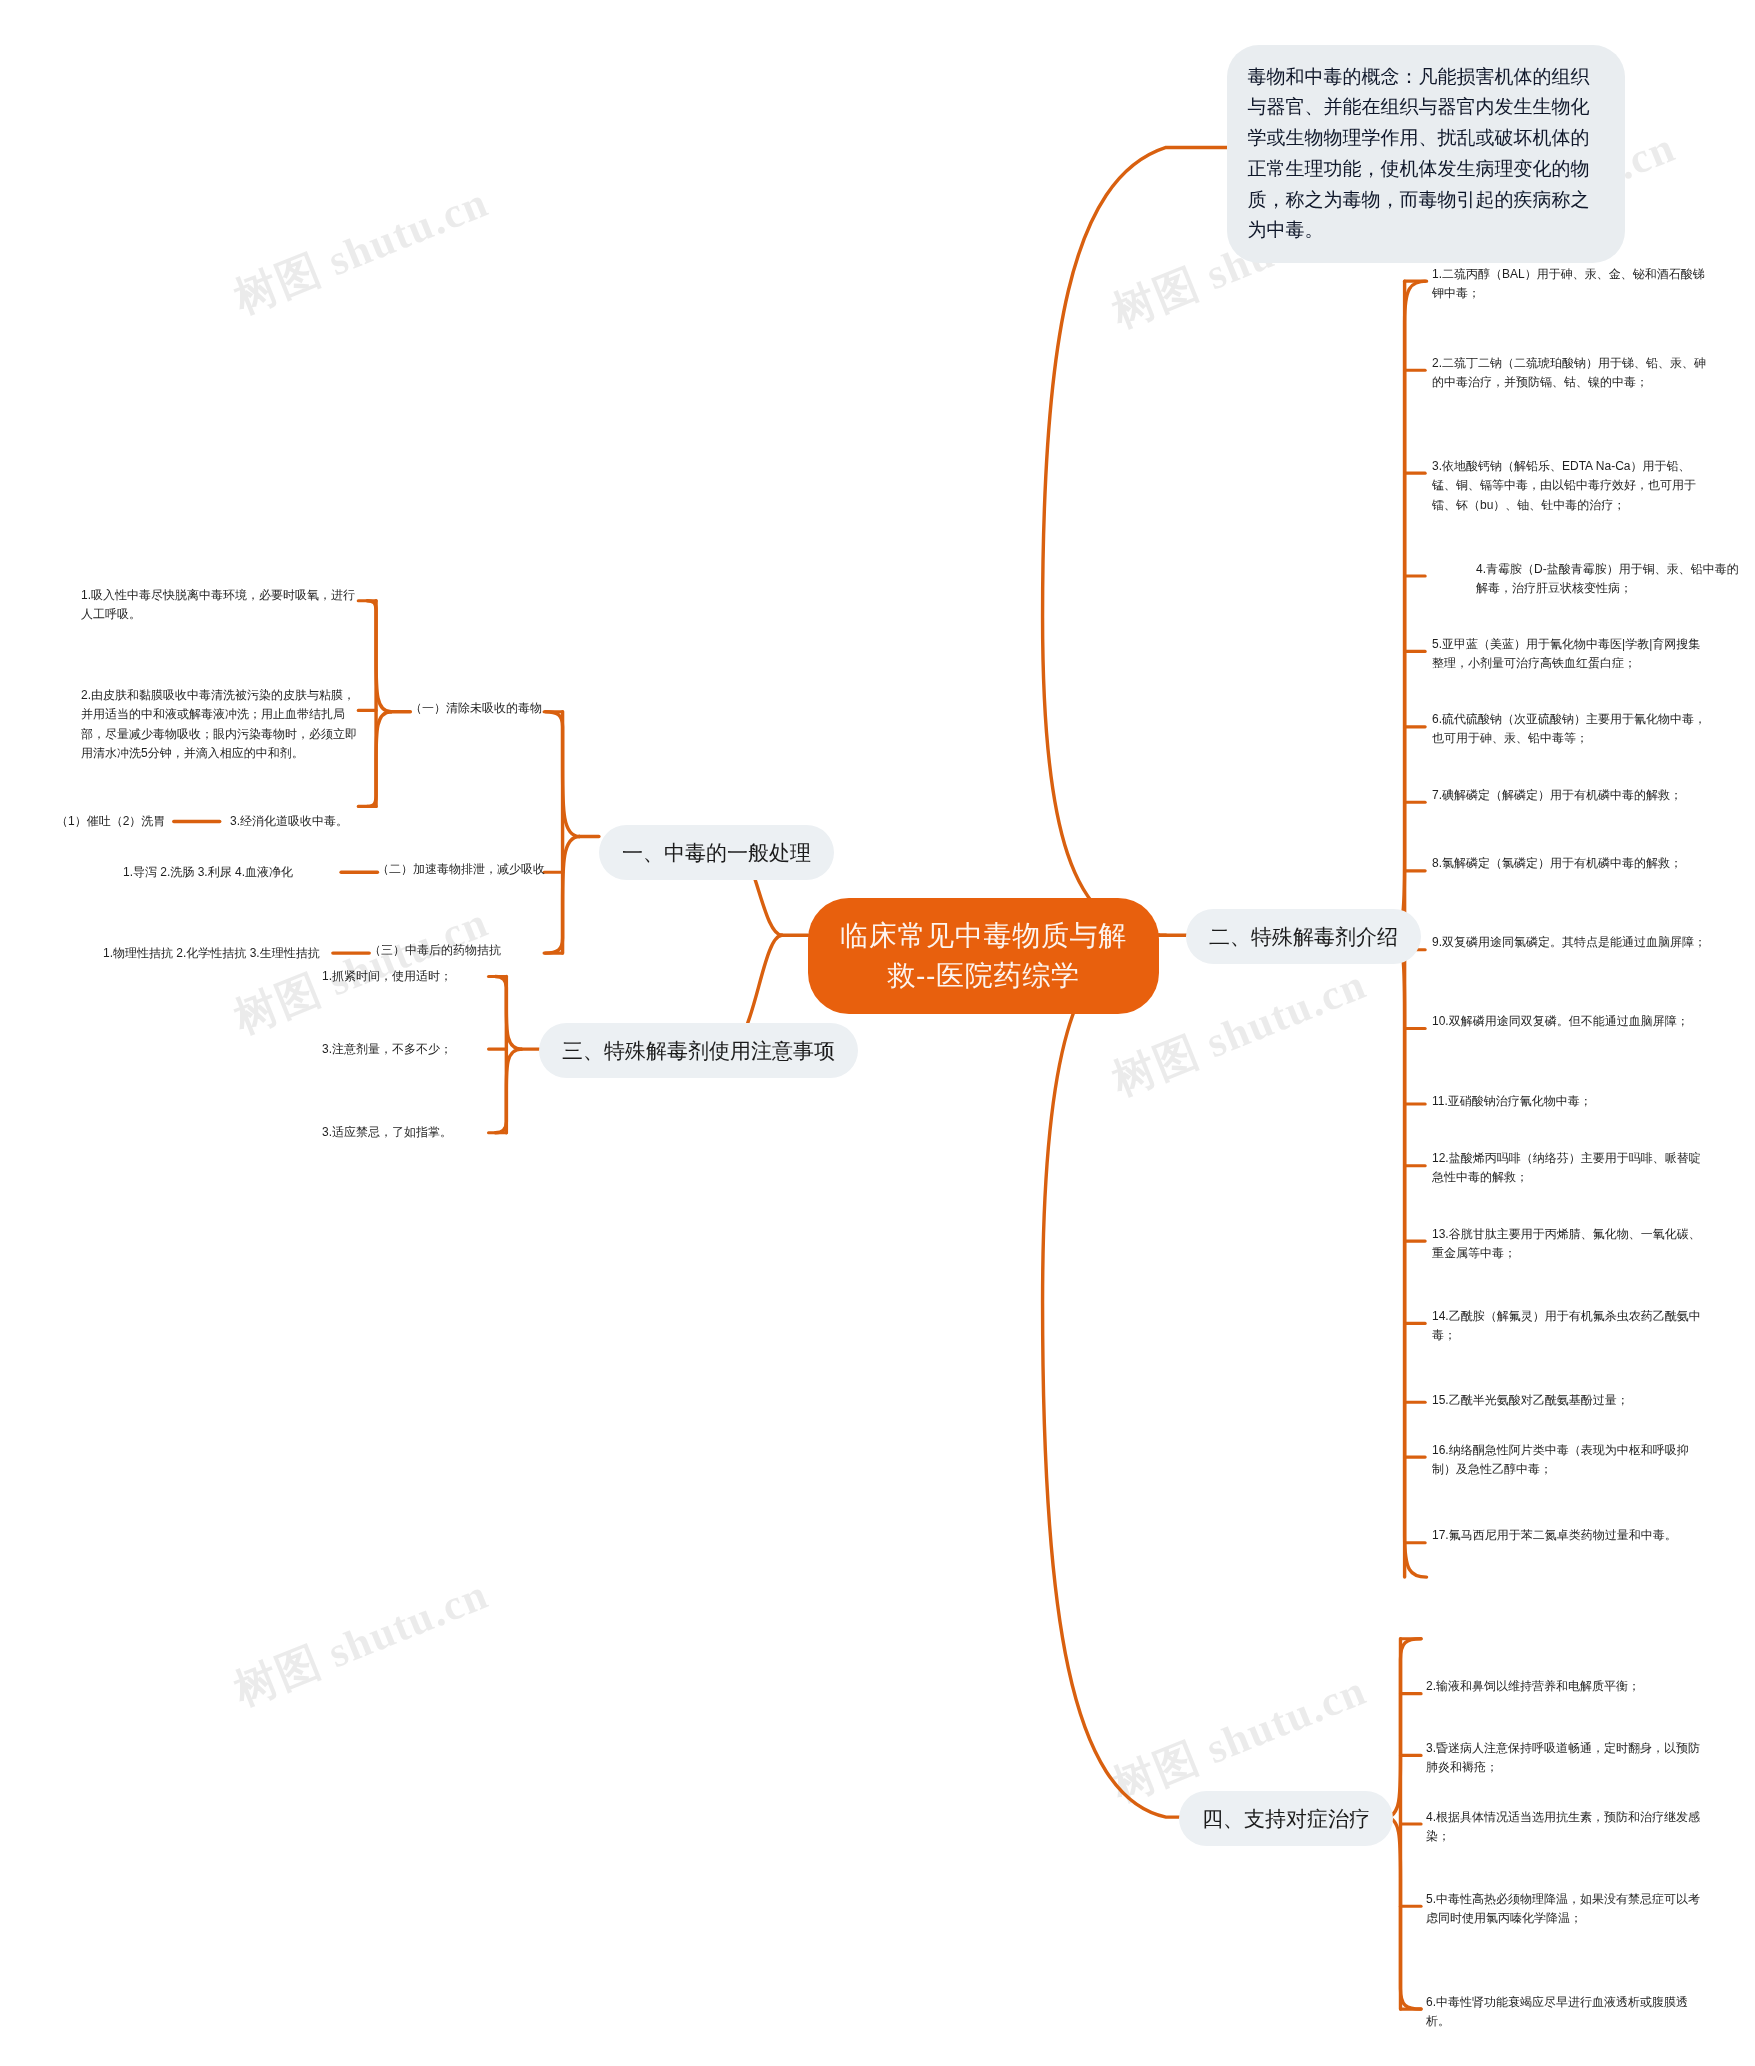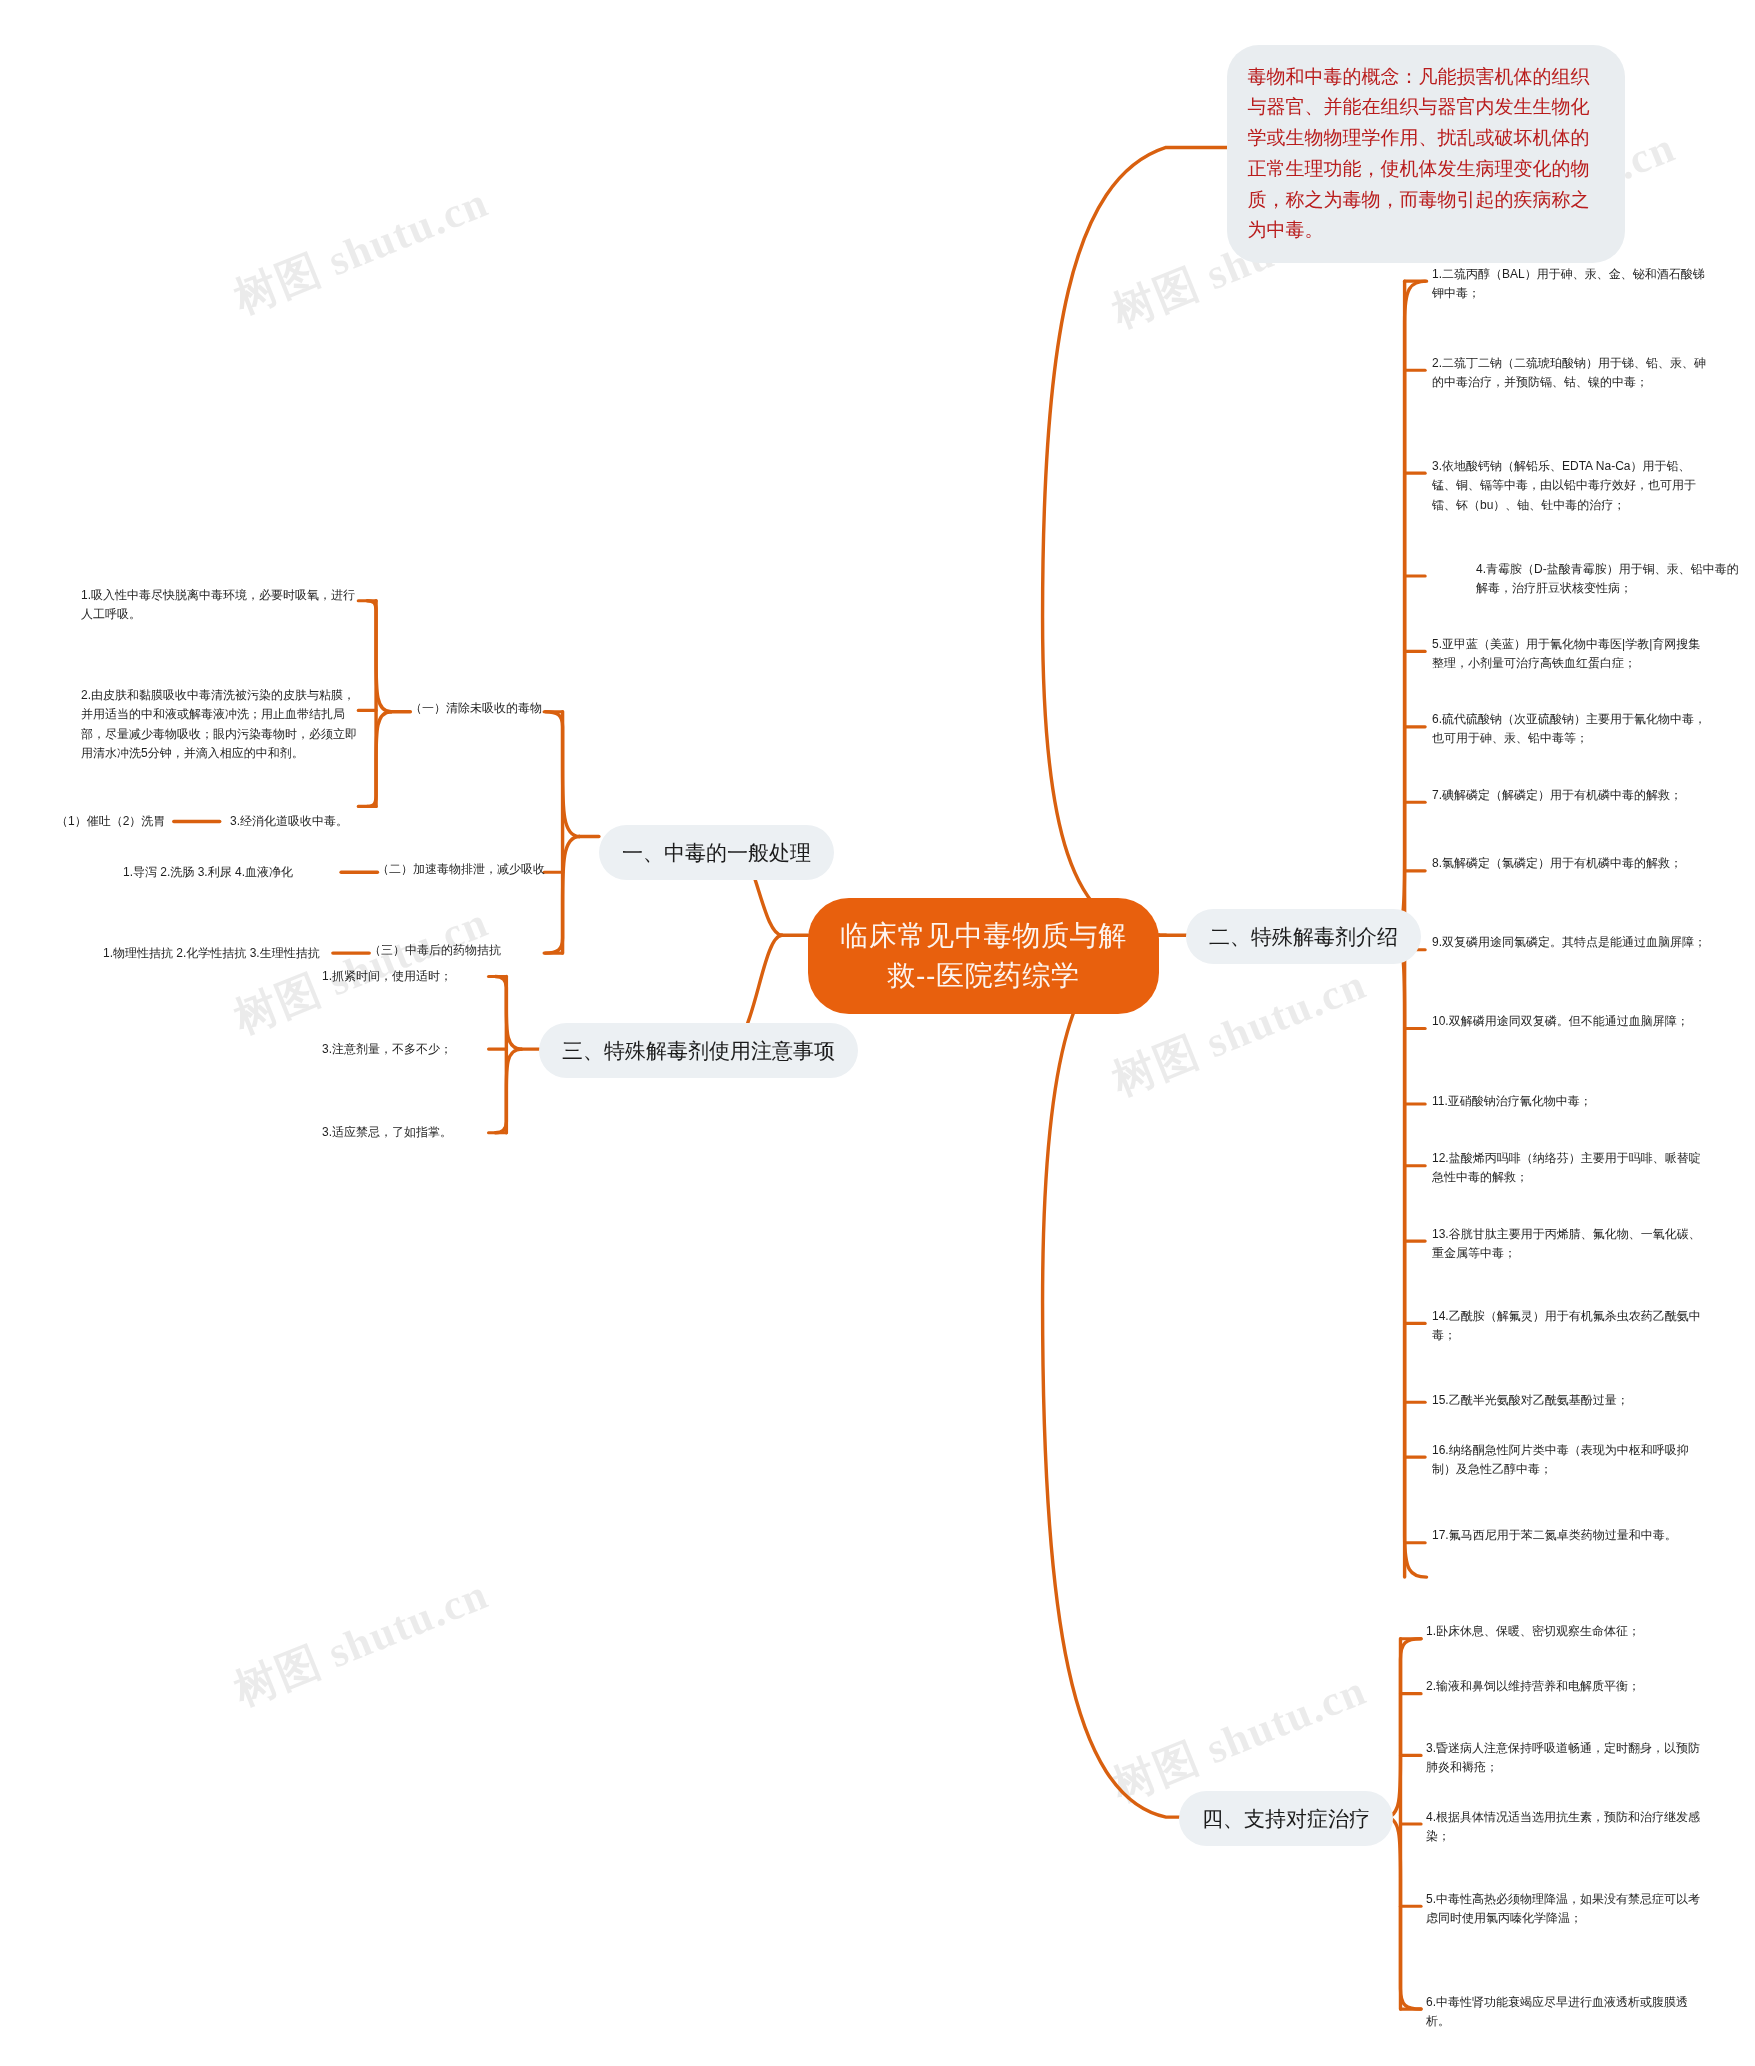--- a/index.html
+++ b/index.html
@@ -62,21 +62,21 @@
     padding:13.7px 23px;
     color:#1b1b1b;
     white-space:nowrap;
   }
   .bubble-node{
     background:#e9edf0;
     border-radius:32px;
     font-size:19px;
     line-height:1.62;
     padding:16.5px 20.6px;
-    color:#b91c1c;
+    color:#0f172a;
   }
   .leaf{
     position:absolute;
     font-size:12px;
     line-height:1.62;
     color:#1f1f1f;
   }
   .leaf.mid{font-size:12px;}
 </style>
 </head>
@@ -218,21 +218,20 @@
   <div class="leaf" style="left:1432px;top:933px;width:274px;">9.双复磷用途同氯磷定。其特点是能通过血脑屏障；</div>
   <div class="leaf" style="left:1432px;top:1012px;width:274px;">10.双解磷用途同双复磷。但不能通过血脑屏障；</div>
   <div class="leaf" style="left:1432px;top:1092px;width:274px;">11.亚硝酸钠治疗氰化物中毒；</div>
   <div class="leaf" style="left:1432px;top:1149px;width:274px;">12.盐酸烯丙吗啡（纳络芬）主要用于吗啡、哌替啶急性中毒的解救；</div>
   <div class="leaf" style="left:1432px;top:1225px;width:274px;">13.谷胱甘肽主要用于丙烯腈、氟化物、一氧化碳、重金属等中毒；</div>
   <div class="leaf" style="left:1432px;top:1307px;width:274px;">14.乙酰胺（解氟灵）用于有机氟杀虫农药乙酰氨中毒；</div>
   <div class="leaf" style="left:1432px;top:1391px;width:274px;">15.乙酰半光氨酸对乙酰氨基酚过量；</div>
   <div class="leaf" style="left:1432px;top:1441px;width:274px;">16.纳络酮急性阿片类中毒（表现为中枢和呼吸抑制）及急性乙醇中毒；</div>
   <div class="leaf" style="left:1432px;top:1526px;width:274px;">17.氟马西尼用于苯二氮卓类药物过量和中毒。</div>
 
-  <div class="leaf" style="left:1426px;top:1622px;width:281px;">1.卧床休息、保暖、密切观察生命体征；</div>
   <div class="leaf" style="left:1426px;top:1677px;width:281px;">2.输液和鼻饲以维持营养和电解质平衡；</div>
   <div class="leaf" style="left:1426px;top:1739px;width:281px;">3.昏迷病人注意保持呼吸道畅通，定时翻身，以预防肺炎和褥疮；</div>
   <div class="leaf" style="left:1426px;top:1808px;width:281px;">4.根据具体情况适当选用抗生素，预防和治疗继发感染；</div>
   <div class="leaf" style="left:1426px;top:1890px;width:281px;">5.中毒性高热必须物理降温，如果没有禁忌症可以考虑同时使用氯丙嗪化学降温；</div>
   <div class="leaf" style="left:1426px;top:1993px;width:281px;">6.中毒性肾功能衰竭应尽早进行血液透析或腹膜透析。</div>
 
 </div>
 
 
 </body></html>

